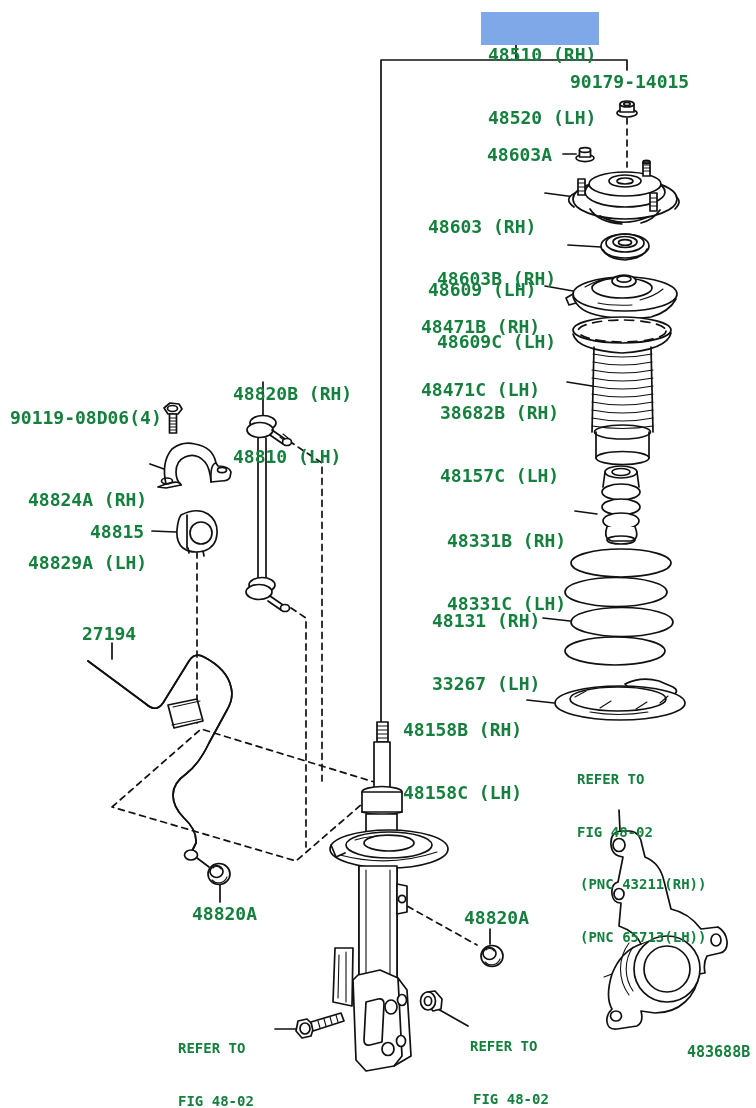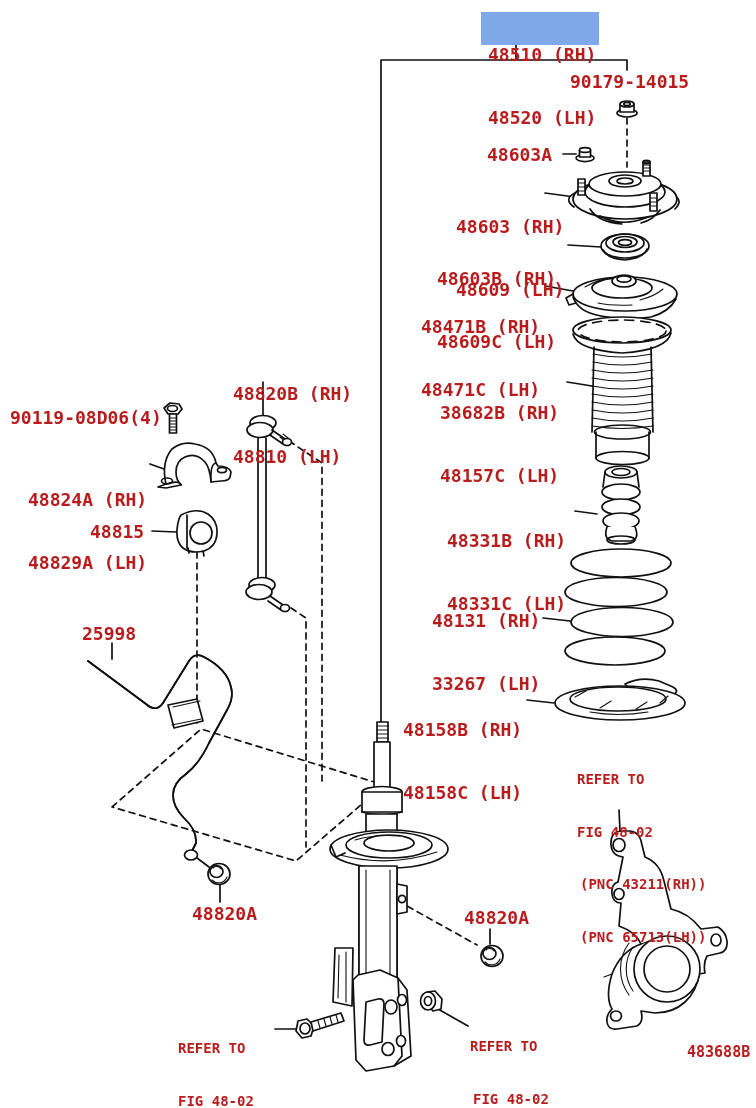--- a/index.html
+++ b/index.html
@@ -5,21 +5,21 @@
   *{margin:0;padding:0;box-sizing:border-box}
   html,body{background:#fff}
   body{width:756px;height:1108px;position:relative;overflow:hidden;
        font-family:"DejaVu Sans Mono","Liberation Mono",monospace}
   svg.art{position:absolute;left:0;top:0}
   .art *{stroke:#111;stroke-width:1.7;fill:none;stroke-linecap:round;stroke-linejoin:round}
   .art .wf{fill:#fff}
   .art .thin{stroke-width:1.1}
   .art .dash{stroke-dasharray:6,5;stroke-width:1.6}
   .lbl{position:absolute;font-weight:700;font-size:18px;line-height:21px;
-       color:#b91c1c;white-space:pre;letter-spacing:0}
+       color:#15803d;white-space:pre;letter-spacing:0}
   .ref{font-size:14px;line-height:17.5px}
   .doc{font-size:15px;line-height:16px}
   .hl{position:absolute;left:481px;top:12px;width:118px;height:33px;background:#7fa8e8}
 </style>
 </head>
 <body>
 
 <svg class="art" width="756" height="1108" viewBox="0 0 756 1108">
 
   <g>
@@ -259,21 +259,21 @@
 
 <div class="lbl" style="left:488px;top:2px">
   <div>48510 (RH)</div>
   <div>48520 (LH)</div>
 </div>
 
 <div class="lbl" style="left:570px;top:71px">90179-14015</div>
 
 <div class="lbl" style="left:487px;top:144px">48603A</div>
 
-<div class="lbl" style="left:456px;top:174px">
+<div class="lbl" style="left:428px;top:174px">
   <div>48603 (RH)</div>
   <div>48609 (LH)</div>
 </div>
 
 <div class="lbl" style="left:437px;top:226px">
   <div>48603B (RH)</div>
   <div>48609C (LH)</div>
 </div>
 
 <div class="lbl" style="left:421px;top:274px">
@@ -308,21 +308,21 @@
 
 <div class="lbl" style="left:10px;top:407px">90119-08D06(4)</div>
 
 <div class="lbl" style="left:28px;top:447px">
   <div>48824A (RH)</div>
   <div>48829A (LH)</div>
 </div>
 
 <div class="lbl" style="left:90px;top:521px">48815</div>
 
-<div class="lbl" style="left:82px;top:623px">25998</div>
+<div class="lbl" style="left:82px;top:623px">27194</div>
 
 <div class="lbl" style="left:192px;top:903px">48820A</div>
 
 <div class="lbl" style="left:464px;top:907px">48820A</div>
 
 <div class="lbl ref" style="left:577px;top:736px">
   <div>REFER TO</div>
   <div>FIG 48-02</div>
   <div style="padding-left:3px">(PNC 43211(RH))</div>
   <div style="padding-left:3px">(PNC 65713(LH))</div>

